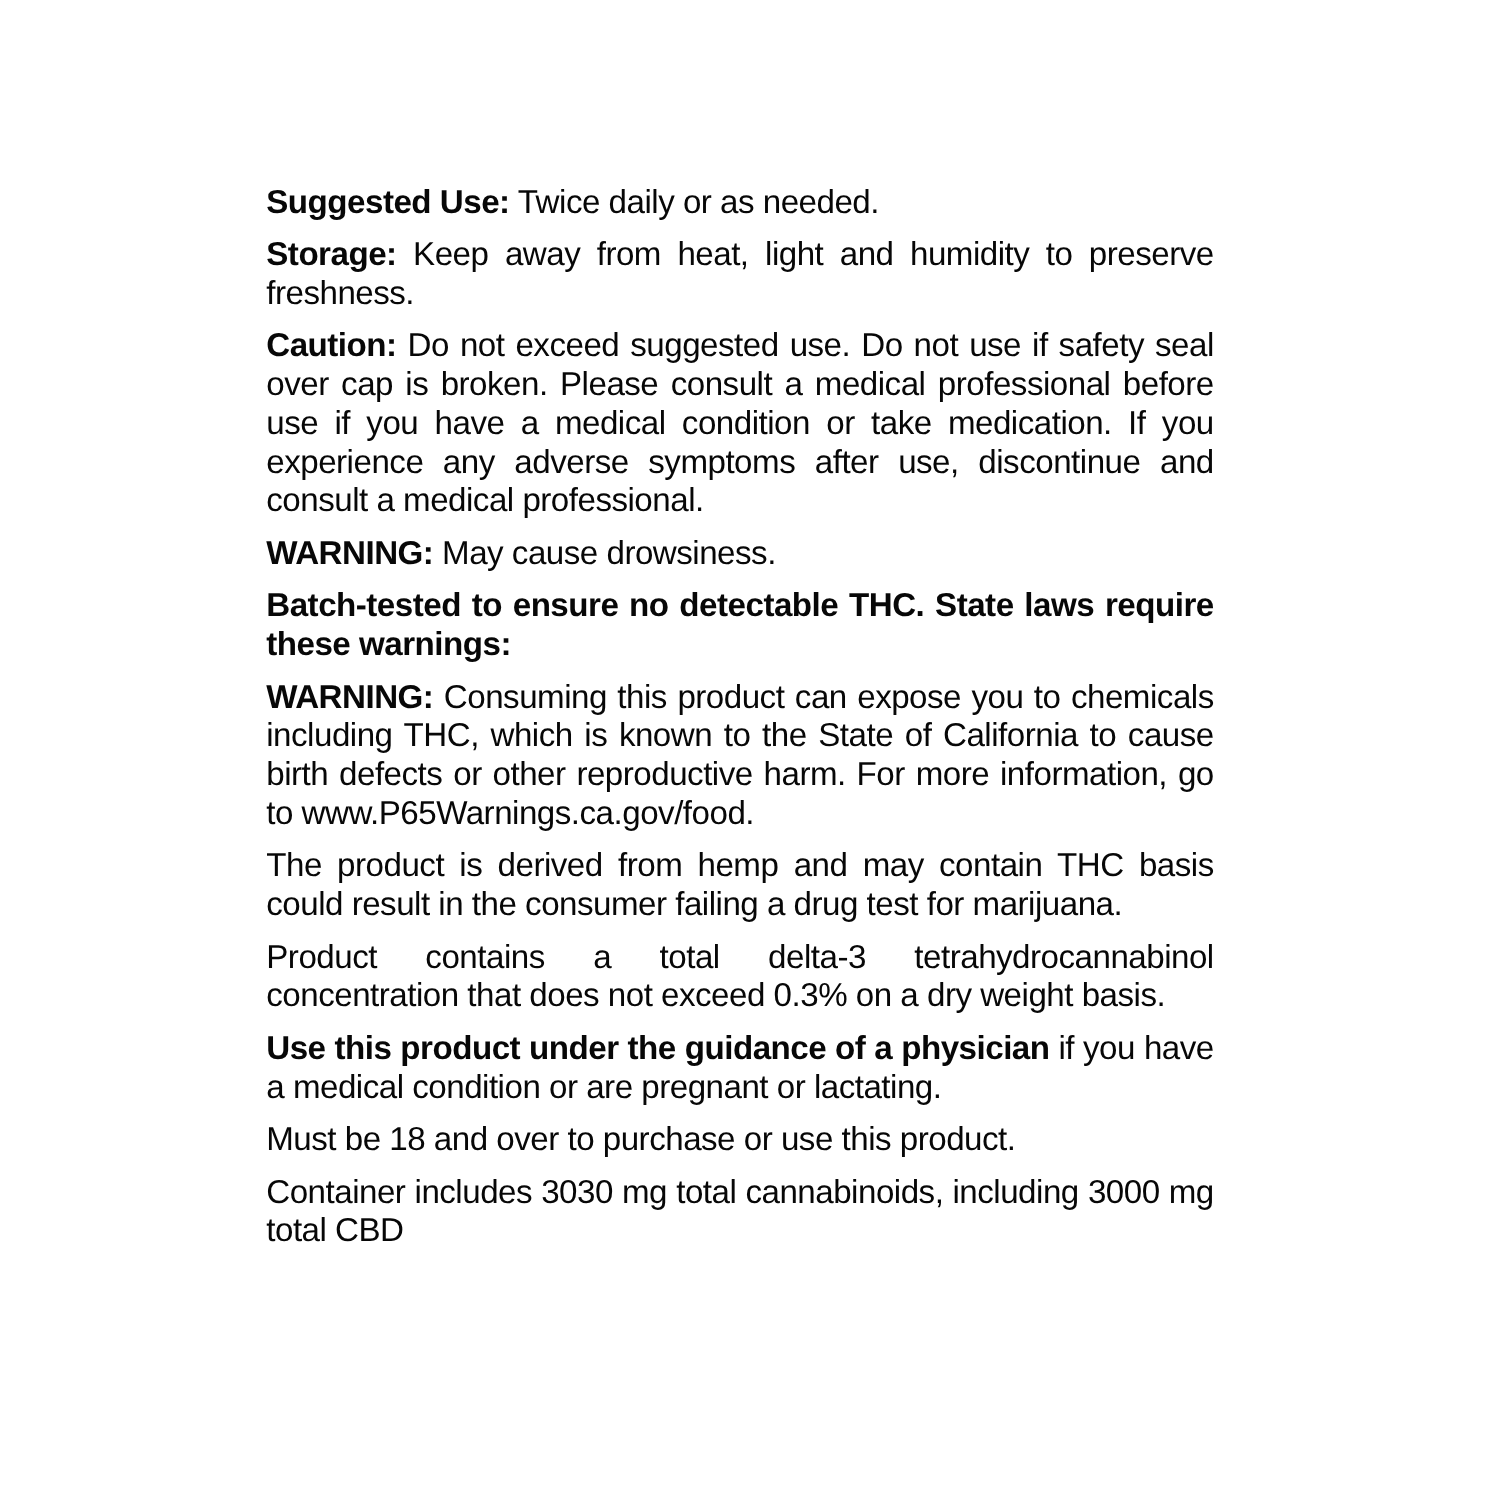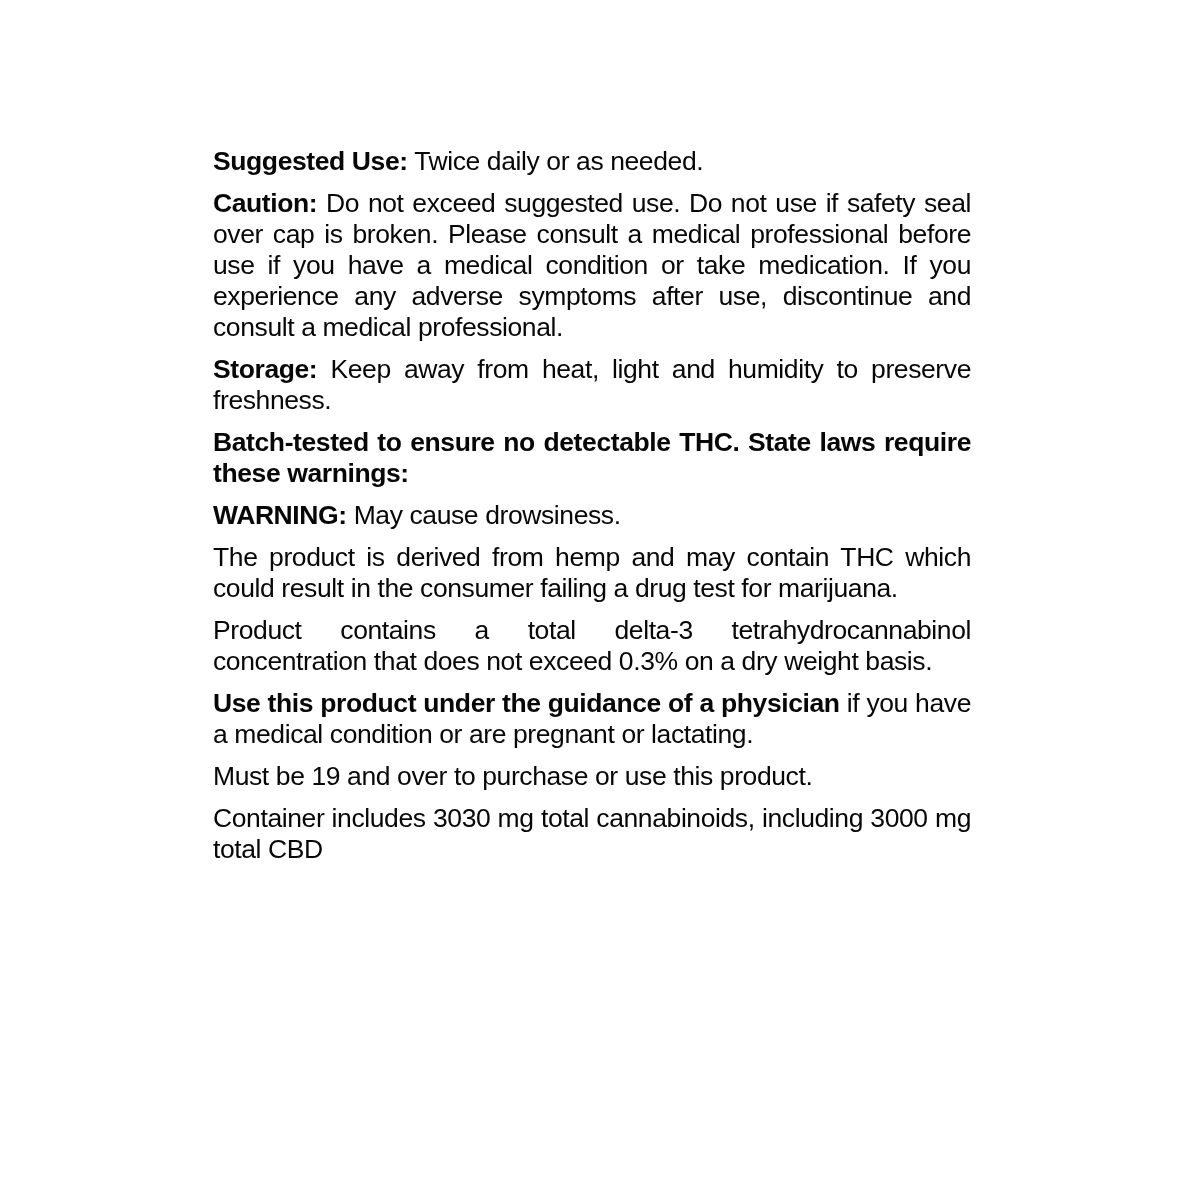--- a/index.html
+++ b/index.html
@@ -34,34 +34,35 @@
   }
 </style>
 </head>
 <body>
 
 <div class="sheet">
   <div class="text-block">
 
     <p><span class="lead">Suggested Use:</span><span> Twice daily or as needed.</span></p>
 
+    <p><span class="lead">Storage:</span><span> Keep away from heat, light and humidity to preserve freshness.</span></p>
+
     <p><span class="lead">Caution:</span><span> Do not exceed suggested use. Do not use if safety seal over cap is broken. Please consult a medical professional before use if you have a medical condition or take medication. If you experience any adverse symptoms after use, discontinue and consult a medical professional.</span></p>
 
-    <p><span class="lead">Storage:</span><span> Keep away from heat, light and humidity to preserve freshness.</span></p>
+    <p><span class="lead">WARNING:</span><span> May cause drowsiness.</span></p>
 
     <p><span class="lead">Batch-tested to ensure no detectable THC. State laws require these warnings:</span><span></span></p>
 
-    <p><span class="lead">WARNING:</span><span> May cause drowsiness.</span></p>
+    <p><span class="lead">WARNING:</span><span> Consuming this product can expose you to chemicals including THC, which is known to the State of California to cause birth defects or other reproductive harm. For more information, go to www.P65Warnings.ca.gov/food.</span></p>
 
-
-    <p><span class="lead"></span><span>The product is derived from hemp and may contain THC which could result in the consumer failing a drug test for marijuana.</span></p>
+    <p><span class="lead"></span><span>The product is derived from hemp and may contain THC basis could result in the consumer failing a drug test for marijuana.</span></p>
 
     <p><span class="lead"></span><span>Product contains a total delta-3 tetrahydrocannabinol concentration that does not exceed 0.3% on a dry weight basis.</span></p>
 
 
     <p><span class="lead">Use this product under the guidance of a physician</span><span> if you have a medical condition or are pregnant or lactating.</span></p>
 
-    <p><span class="lead"></span><span>Must be 19 and over to purchase or use this product.</span></p>
+    <p><span class="lead"></span><span>Must be 18 and over to purchase or use this product.</span></p>
 
     <p><span class="lead"></span><span>Container includes 3030 mg total cannabinoids, including 3000 mg total CBD</span></p>
 
   </div>
 </div>
 
 </body></html>

